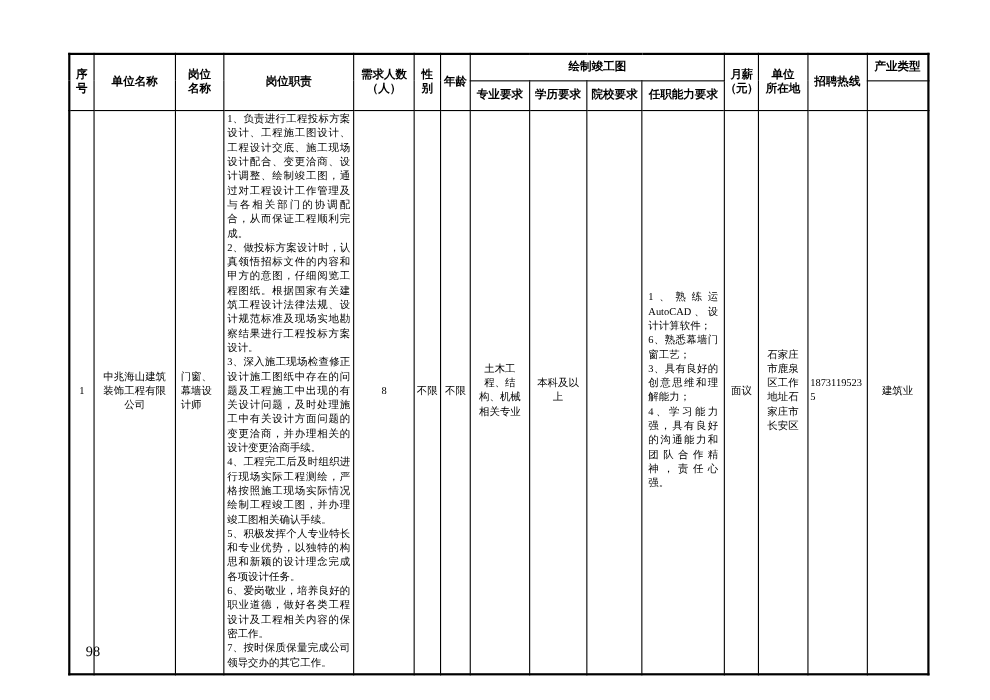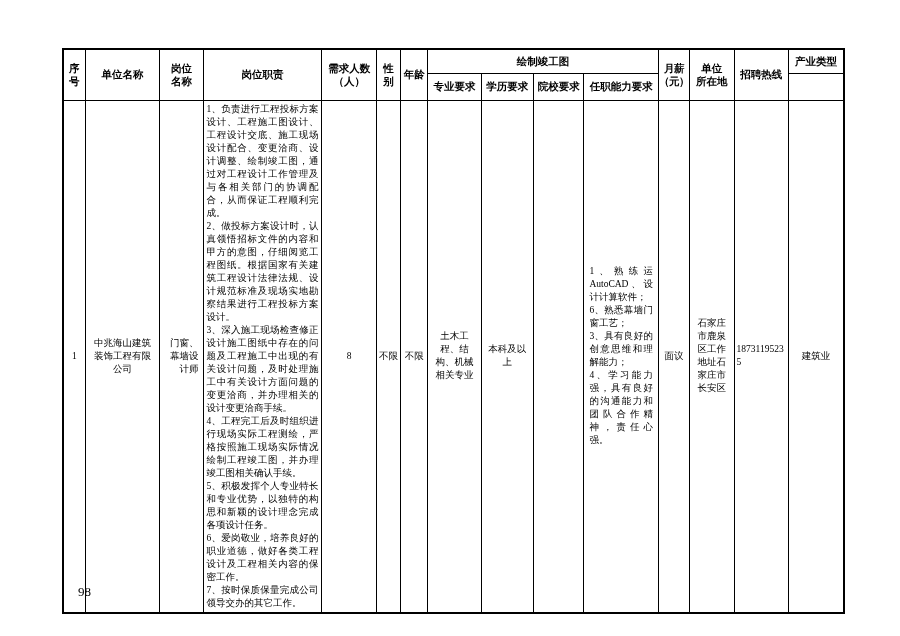--- a/index.html
+++ b/index.html
@@ -42,21 +42,21 @@
   }
   tr.hrow1 { height: 24px; }
   tr.hrow2 { height: 27px; }
   tr.drow  { height: 466px; }
   table.jobs td {
     font-size: 9.5px;
     line-height: 13px;
   }
   td.c { text-align: center; padding: 1px 2px; }
   td.company { text-align: center; padding: 0 4px; margin-top: 17px; }
-  td.position { text-align: right; padding: 12px 4px; margin-left: 40px; }
+  td.position { text-align: left; padding: 12px 4px; margin-left: 40px; }
   td.duties {
     text-align: justify;
     padding: 2px 3px;
     line-height: 11.8px;
     font-size: 9.5px;
     margin-left: 16px;
   }
   td.duties .para { text-align: justify; }
   td.major { text-align: center; padding: 0 6px; }
   td.education { text-align: center; padding: 0 5px; margin-left: 26px; }

